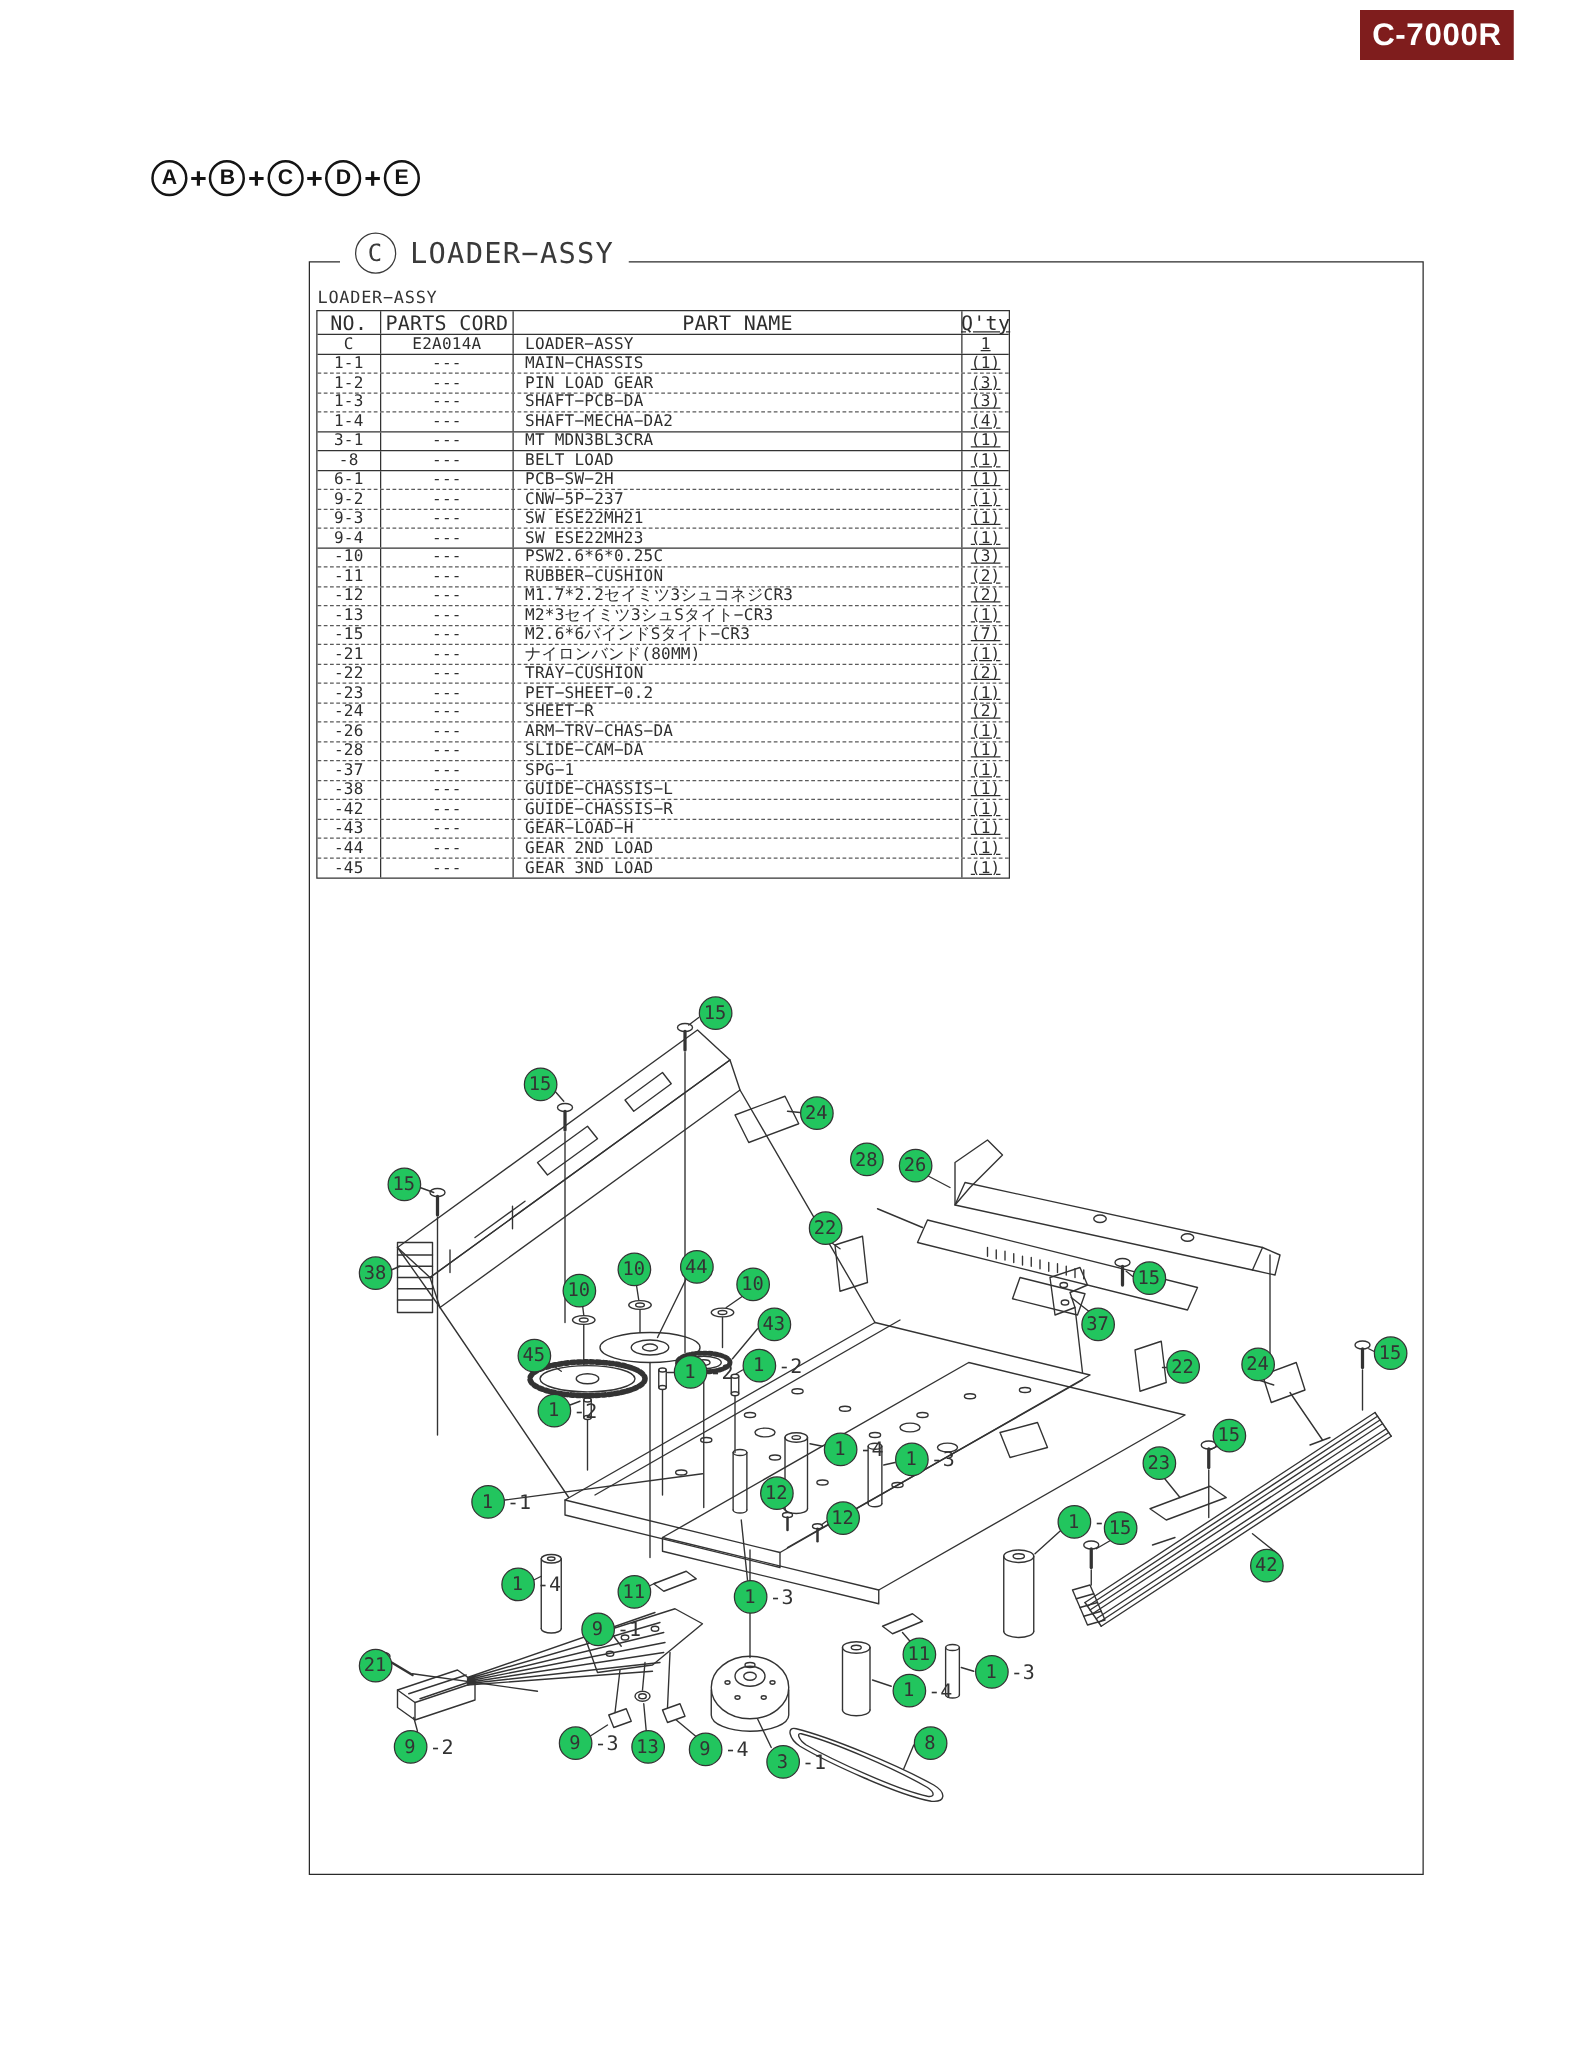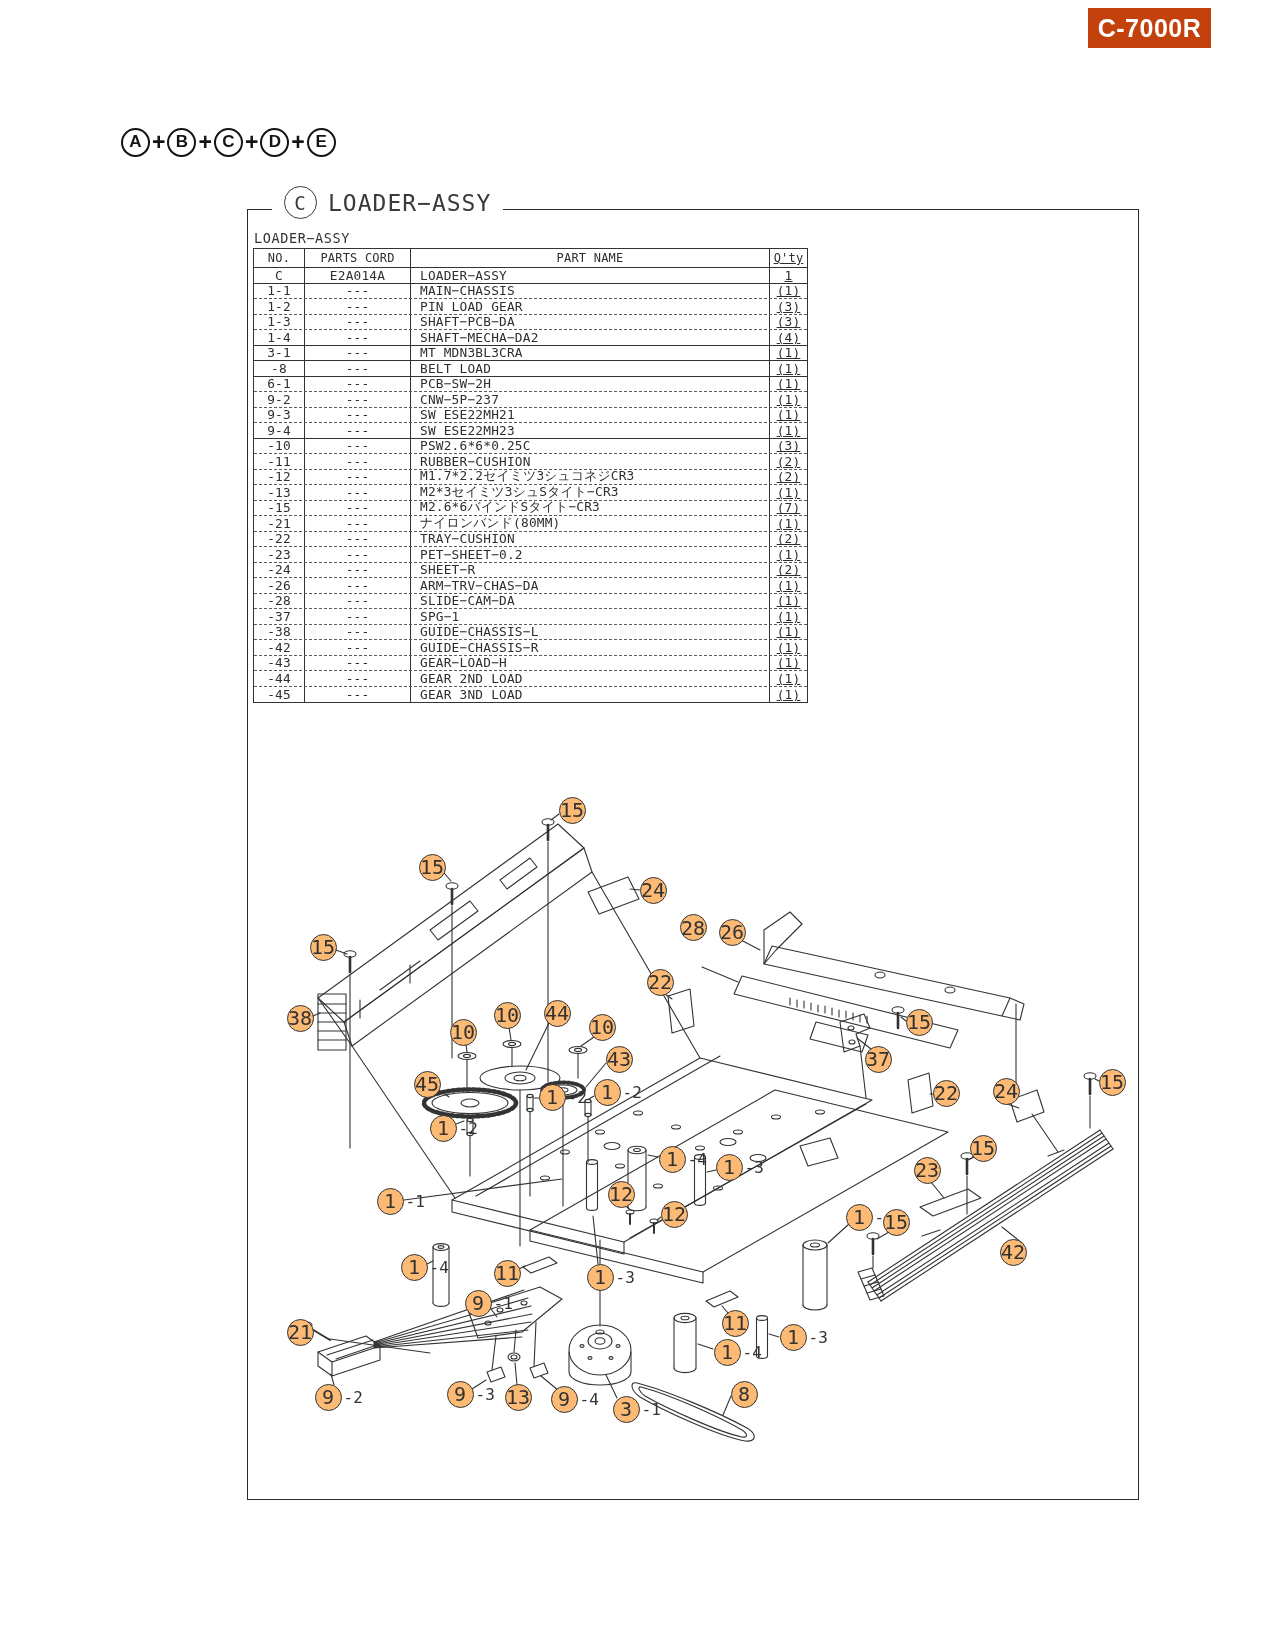--- a/index.html
+++ b/index.html
@@ -6,21 +6,21 @@
   body {
     width:1277px; height:1652px; background:#ffffff; position:relative;
     font-family:"DejaVu Sans Mono", monospace; color:#222;
     -webkit-font-smoothing:antialiased;
   }
   .page { position:absolute; inset:0; overflow:hidden; }
 
   
   .badge {
     position:absolute; left:1088px; top:8px; width:123px; height:40px;
-    background:#c2410c; color:#fff; display:flex; align-items:center; justify-content:center;
+    background:#7f1d1d; color:#fff; display:flex; align-items:center; justify-content:center;
     font-family:"Liberation Sans", sans-serif; font-weight:bold; font-size:25px; letter-spacing:0.5px;
   }
   .title {
     position:absolute; left:120px; top:86px;
     font-family:"Liberation Sans", sans-serif; font-weight:bold; font-size:28px; color:#141414;
   }
   .subtitle {
     position:absolute; left:120px; top:127px; height:30px;
     font-family:"Liberation Sans", sans-serif; font-weight:bold; font-size:23px; color:#141414;
     display:flex; align-items:center;
@@ -45,38 +45,38 @@
     display:flex; align-items:center; justify-content:center; font-size:19px; flex:0 0 auto;
   }
 
   
   .table-caption { position:absolute; left:254px; top:230px; font-size:13.5px; letter-spacing:0.6px; color:#333; }
   .parts-table {
     position:absolute; left:253px; top:248px; width:555px;
     border:1.5px solid #333; background:#fff; box-sizing:border-box;
   }
   .t-row { display:flex; align-items:center; height:15.5px; box-sizing:border-box; font-size:12.8px; color:#2e2e2e; letter-spacing:0.2px; }
-  .t-row.header { height:19px; border-bottom:1.3px solid #333; font-size:12px; }
+  .t-row.header { height:19px; border-bottom:1.3px solid #333; font-size:16px; }
   .t-row.sep-dashed { border-bottom:1px dashed #5a5a5a; }
   .t-row.sep-solid  { border-bottom:1.1px solid #333; }
   .t-row:last-child { border-bottom:none; }
   .c-no   { width:50px;  text-align:center; flex:0 0 auto; box-sizing:border-box; }
   .c-cord { width:106px; text-align:center; flex:0 0 auto; border-left:1.2px solid #333; box-sizing:border-box; height:100%; display:flex; align-items:center; justify-content:center; }
   .c-name { width:359px; flex:0 0 auto; border-left:1.2px solid #333; box-sizing:border-box; height:100%; display:flex; align-items:center; padding-left:9px; white-space:nowrap; overflow:hidden; }
   .c-qty  { width:38px;  text-align:center; flex:0 0 auto; border-left:1.2px solid #333; box-sizing:border-box; height:100%; display:flex; align-items:center; justify-content:center;text-decoration:underline; }
 
   
   .diagram-svg { position:absolute; left:0; top:0; width:1277px; height:1652px; pointer-events:none; }
   .callout {
     position:absolute; display:flex; align-items:center; color:#333;
     font-family:"DejaVu Sans Mono", monospace;
   }
   .callout .bubble {
-    width:25px; height:25px; border:1.7px solid #333; border-radius:50%; background:#fdba74;
-    display:flex; align-items:center; justify-content:center; font-size:20px; flex:0 0 auto;
+    width:25px; height:25px; border:1.7px solid #333; border-radius:50%; background:#22c55e;
+    display:flex; align-items:center; justify-content:center; font-size:15px; flex:0 0 auto;
   }
   .callout .suffix { font-size:16px; margin-left:2px; white-space:nowrap; }
 </style>
 </head>
 <body>
 
 <div class="page">
 
   <div class="badge">
     <span>C-7000R</span>

